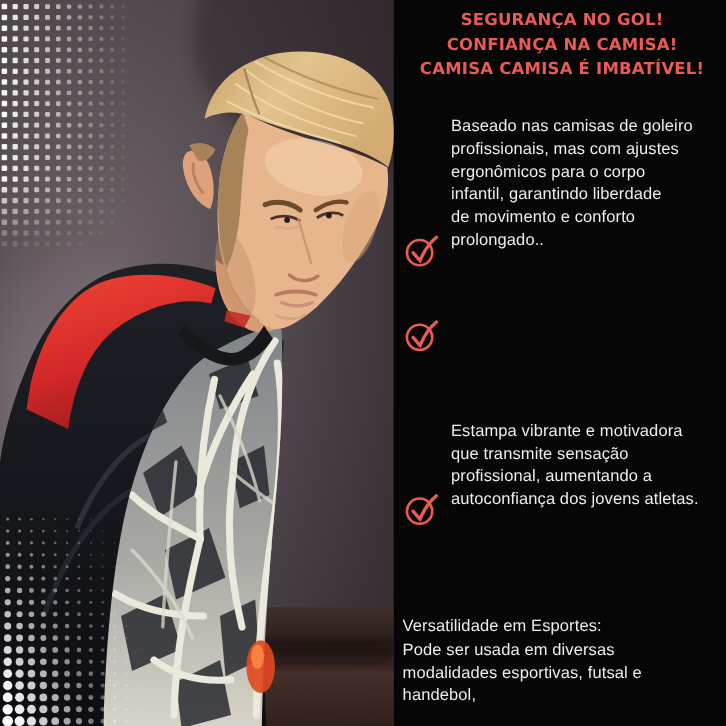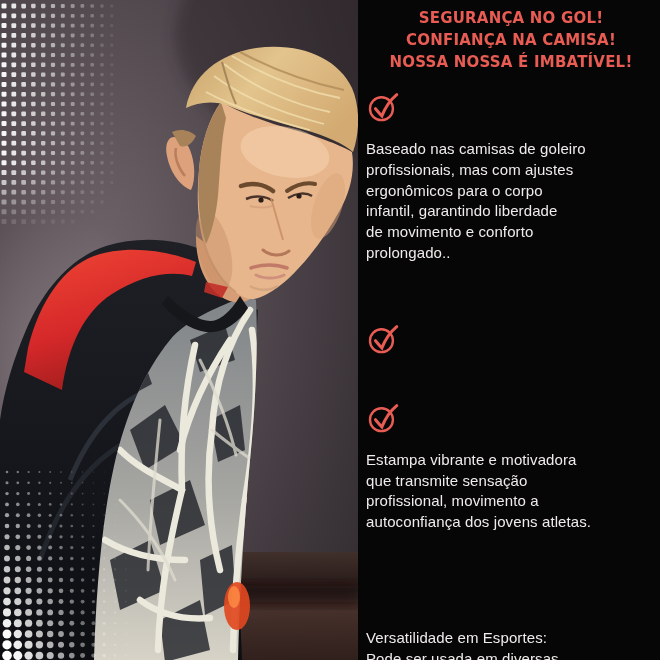--- a/index.html
+++ b/index.html
@@ -19,21 +19,21 @@
   .headline{
     text-align:center;
     font-family:"DejaVu Sans",sans-serif;
     font-weight:bold;
     font-size:15px;line-height:22px;letter-spacing:.2px;
     color:var(--accent,#e85c54);
     margin:0 0 17px 0;
   }
   .headline span{display:block;}
   .benefit{
-    display:flex;align-items:flex-start;flex-direction:column;
+    display:flex;align-items:flex-end;
   }
   .benefit .icon-box{
     flex:0 0 34px;width:34px;height:34px;margin:0 9px 0 1px;
     color:var(--accent,#e85c54);
   }
   .benefit .icon-box svg{width:34px;height:34px;display:block;}
   .benefit-text{
     white-space:pre-line;
     color:var(--body-text,#efeceb);
     font-size:15px;line-height:20.8px;letter-spacing:.1px;
@@ -682,21 +682,21 @@
           <circle cx="115.0" cy="655.6" r="1.46" fill="#ffffff" opacity="0.21"></circle>
           <circle cx="125.8" cy="655.6" r="1.12" fill="#ffffff" opacity="0.13"></circle>
         </g>
     </svg>
   </div>
 
   <div class="info-panel">
     <h1 class="headline">
       <span>SEGURANÇA NO GOL!</span>
       <span>CONFIANÇA NA CAMISA!</span>
-      <span>NOSSA NOSSA É IMBATÍVEL!</span>
+      <span>CAMISA CAMISA É IMBATÍVEL!</span>
     </h1>
 
     <div class="benefits">
 
       <div class="benefit benefit-1">
         <span class="icon-box">
           <svg viewBox="0 0 40 40">
               <circle cx="17" cy="22" r="13.5" stroke="currentColor" stroke-width="2.8" fill="none"></circle>
               <path d="M 10,22 C 12.5,25 15,28 17.5,30.5 C 21,22 27,12 35,5.5" stroke="currentColor" stroke-width="3.6" stroke-linecap="round" fill="none"></path>
             </svg>
@@ -720,21 +720,21 @@
 
       <div class="benefit benefit-3">
         <span class="icon-box">
           <svg viewBox="0 0 40 40">
               <circle cx="17" cy="22" r="13.5" stroke="currentColor" stroke-width="2.8" fill="none"></circle>
               <path d="M 10,22 C 12.5,25 15,28 17.5,30.5 C 21,22 27,12 35,5.5" stroke="currentColor" stroke-width="3.6" stroke-linecap="round" fill="none"></path>
             </svg>
         </span>
         <p class="benefit-text">Estampa vibrante e motivadora
 que transmite sensação
-profissional, movimento a
+profissional, aumentando a
 autoconfiança dos jovens atletas.</p>
       </div>
 
       <div class="benefit benefit-4">
 
         <p class="benefit-text">Versatilidade em Esportes:
 Pode ser usada em diversas
 modalidades esportivas, futsal e
 handebol,</p>
       </div>

